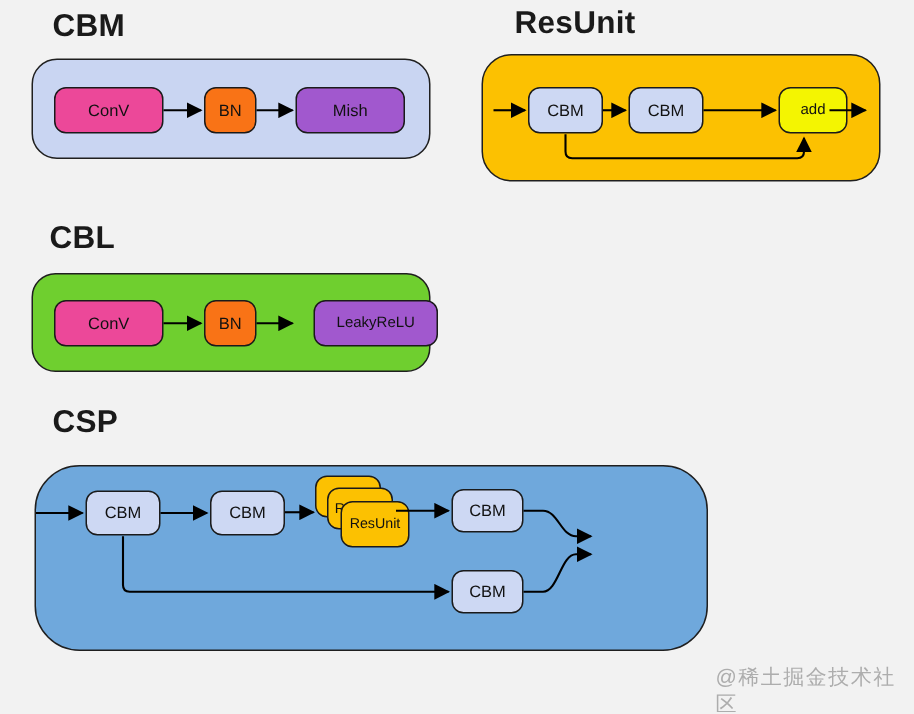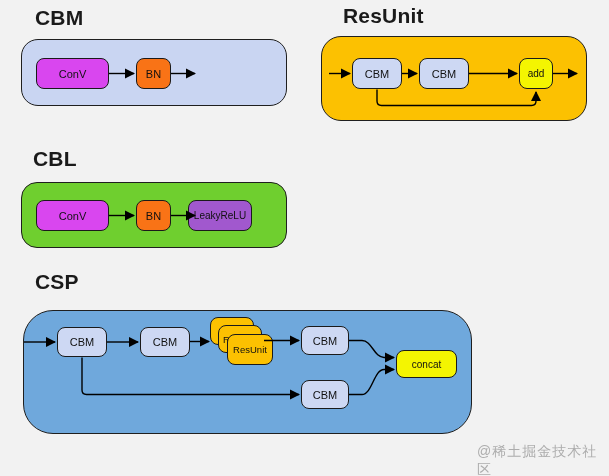--- a/index.html
+++ b/index.html
@@ -7,65 +7,65 @@
   .canvas{position:relative;width:609px;height:476px;background:#f2f2f2;overflow:hidden;}
   .sec-title{position:absolute;font-size:21px;font-weight:700;color:#1a1a1a;letter-spacing:.2px;}
   .container{position:absolute;border:1.6px solid #1f1f1f;box-sizing:border-box;}
   .c-lavender{background:#c9d5f2;border-radius:17px;}
   .c-gold{background:#fcc101;border-radius:20px;}
   .c-green{background:#6fcf2f;border-radius:16px;}
   .c-blue{background:#6fa8dc;border-radius:30px;}
   .node{position:absolute;border:1.3px solid #1a1a1a;border-radius:8px;box-sizing:border-box;
         display:flex;align-items:center;justify-content:center;
         font-size:11px;color:#111;overflow:hidden;white-space:nowrap;}
-  .n-orange{background:#d946ef;}
+  .n-orange{background:#ec4899;}
   .n-blue{background:#f97316;}
   .n-purple{background:#a158ce;}
   .n-lav{background:#cdd8f3;}
   .n-yellow{background:#f4f501;}
   .n-gold{background:#fcc101;}
   .fs10{font-size:10px;}
   .fs9{font-size:9.5px;}
   .wires{position:absolute;left:0;top:0;width:609px;height:476px;pointer-events:none;}
   .watermark{position:absolute;left:477px;top:443px;font-size:14px;color:#adadad;letter-spacing:1px;}
 </style>
 </head>
 <body>
 
 <div class="canvas">
 
   <div class="sec-title" style="left:35px;top:6px">CBM</div>
   <div class="container c-lavender" style="left:21px;top:39px;width:266px;height:67px"></div>
   <div class="node n-orange" style="left:36px;top:58px;width:73px;height:31px">ConV</div>
   <div class="node n-blue" style="left:136px;top:58px;width:35px;height:31px">BN</div>
+  <div class="node n-purple" style="left:197px;top:58px;width:73px;height:31px">Mish</div>
 
   <div class="sec-title" style="left:343px;top:4px">ResUnit</div>
   <div class="container c-gold" style="left:321px;top:36px;width:266px;height:85px"></div>
   <div class="node n-lav" style="left:352px;top:58px;width:50px;height:31px">CBM</div>
   <div class="node n-lav" style="left:419px;top:58px;width:50px;height:31px">CBM</div>
-  <div class="node n-yellow fs10" style="left:519px;top:58px;width:34px;height:31px">add</div>
+  <div class="node n-yellow fs10" style="left:519px;top:58px;width:46px;height:31px">add</div>
 
   <div class="sec-title" style="left:33px;top:147px">CBL</div>
   <div class="container c-green" style="left:21px;top:182px;width:266px;height:66px"></div>
   <div class="node n-orange" style="left:36px;top:200px;width:73px;height:31px">ConV</div>
   <div class="node n-blue" style="left:136px;top:200px;width:35px;height:31px">BN</div>
-  <div class="node n-purple fs10" style="left:188px;top:200px;width:64px;height:31px">LeakyReLU</div>
+  <div class="node n-purple fs10" style="left:209px;top:200px;width:83px;height:31px">LeakyReLU</div>
 
   <div class="sec-title" style="left:35px;top:270px">CSP</div>
   <div class="container c-blue" style="left:23px;top:310px;width:449px;height:124px"></div>
   <div class="node n-lav" style="left:57px;top:327px;width:50px;height:30px">CBM</div>
   <div class="node n-lav" style="left:140px;top:327px;width:50px;height:30px">CBM</div>
 
   <div class="node n-gold" style="left:210px;top:317px;width:44px;height:28px"></div>
   <div class="node n-gold fs9" style="left:218px;top:325px;width:44px;height:28px">ResUnit</div>
   <div class="node n-gold fs9" style="left:227px;top:334px;width:46px;height:31px">ResUnit</div>
 
   <div class="node n-lav" style="left:301px;top:326px;width:48px;height:29px">CBM</div>
   <div class="node n-lav" style="left:301px;top:380px;width:48px;height:29px">CBM</div>
-  <div class="node n-yellow fs10" style="left:396px;top:350px;width:61px;height:28px">concat</div>
 
   <svg class="wires" viewBox="0 0 609 476">
     <defs>
       <marker id="ah" viewBox="0 0 10 10" refX="9" refY="5" markerWidth="7.5" markerHeight="7.5" orient="auto-start-reverse">
         <path d="M0,0 L10,5 L0,10 z" fill="#000"></path>
       </marker>
     </defs>
     <g fill="none" stroke="#000" stroke-width="1.4">
 
       <path d="M109,73.5 H134" marker-end="url(#ah)"></path>

